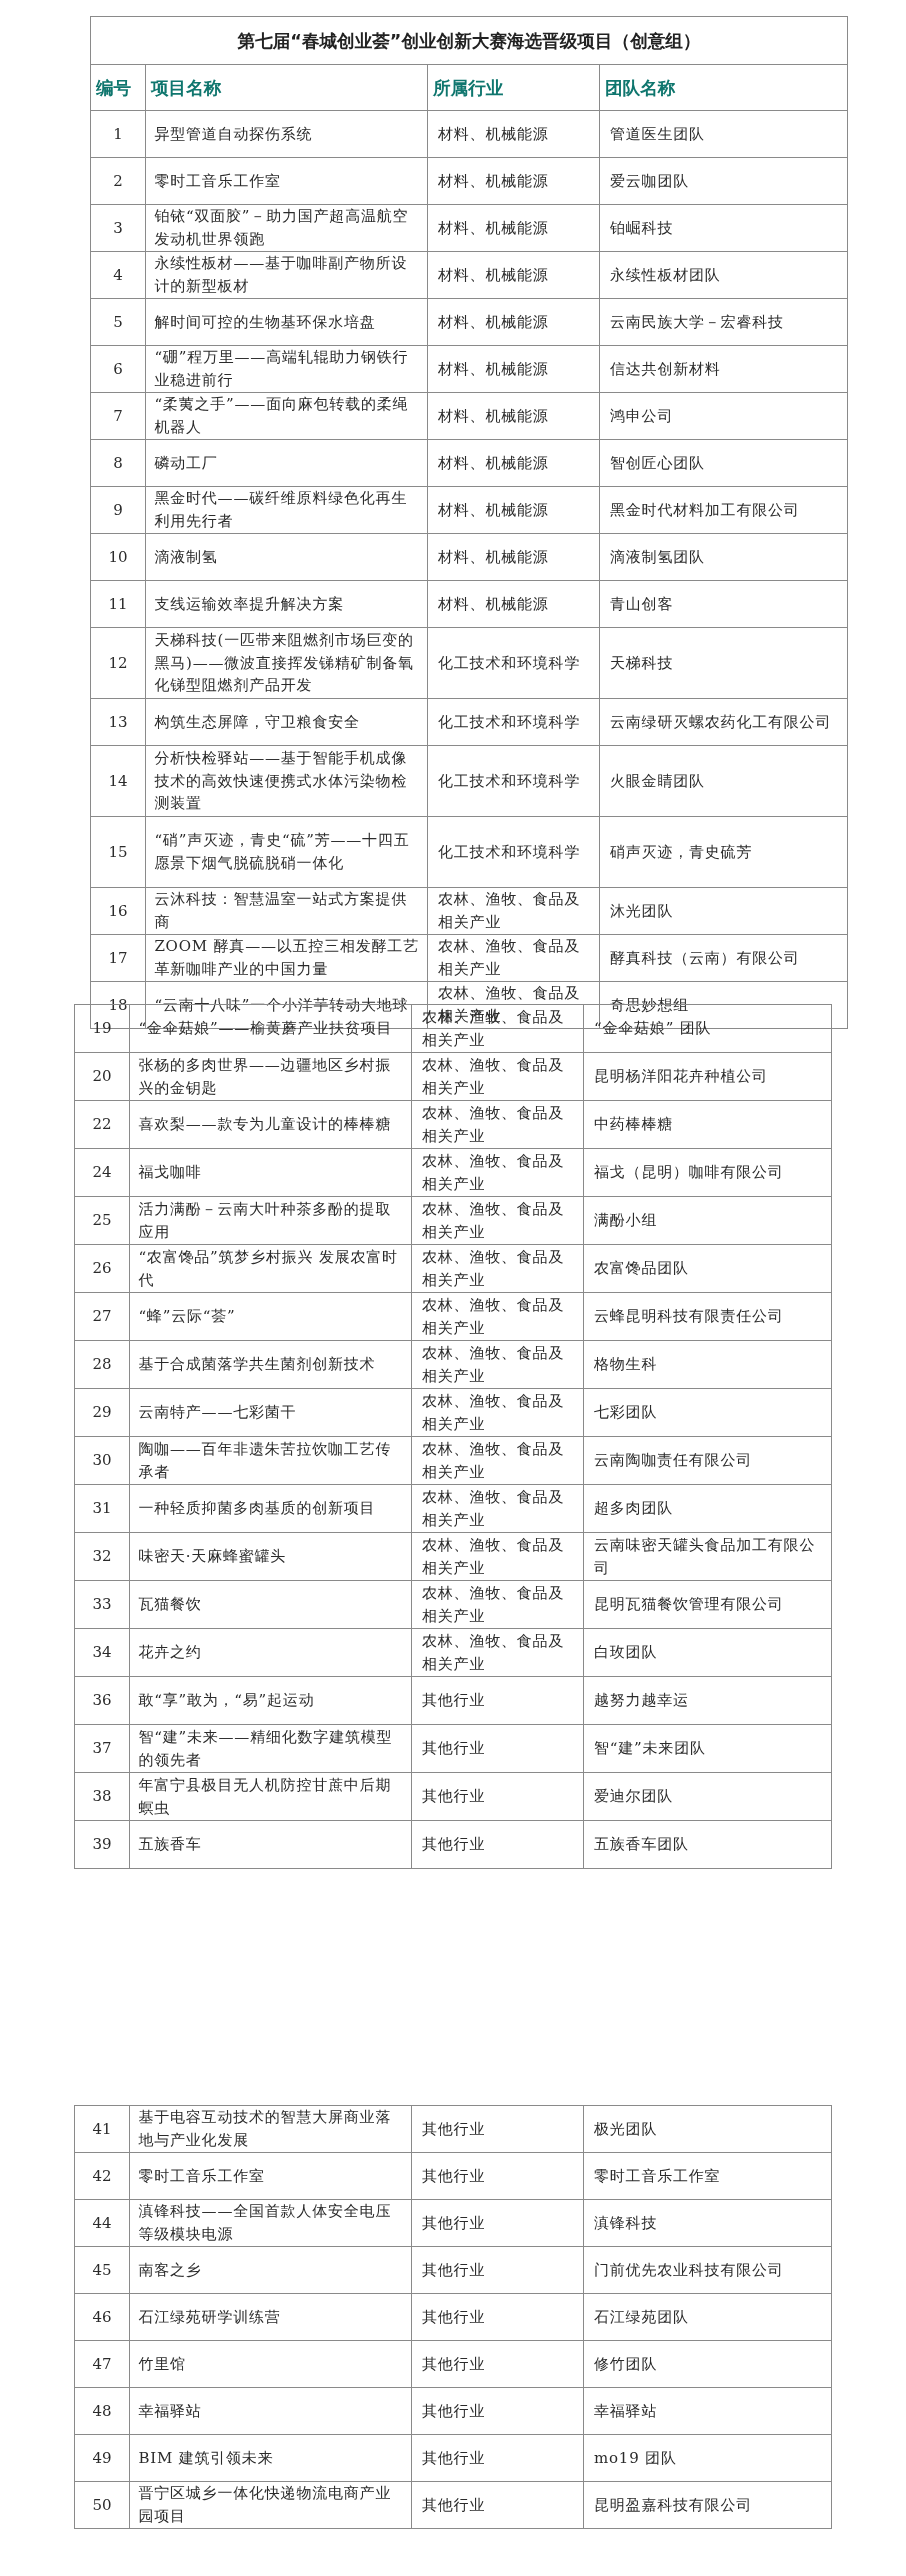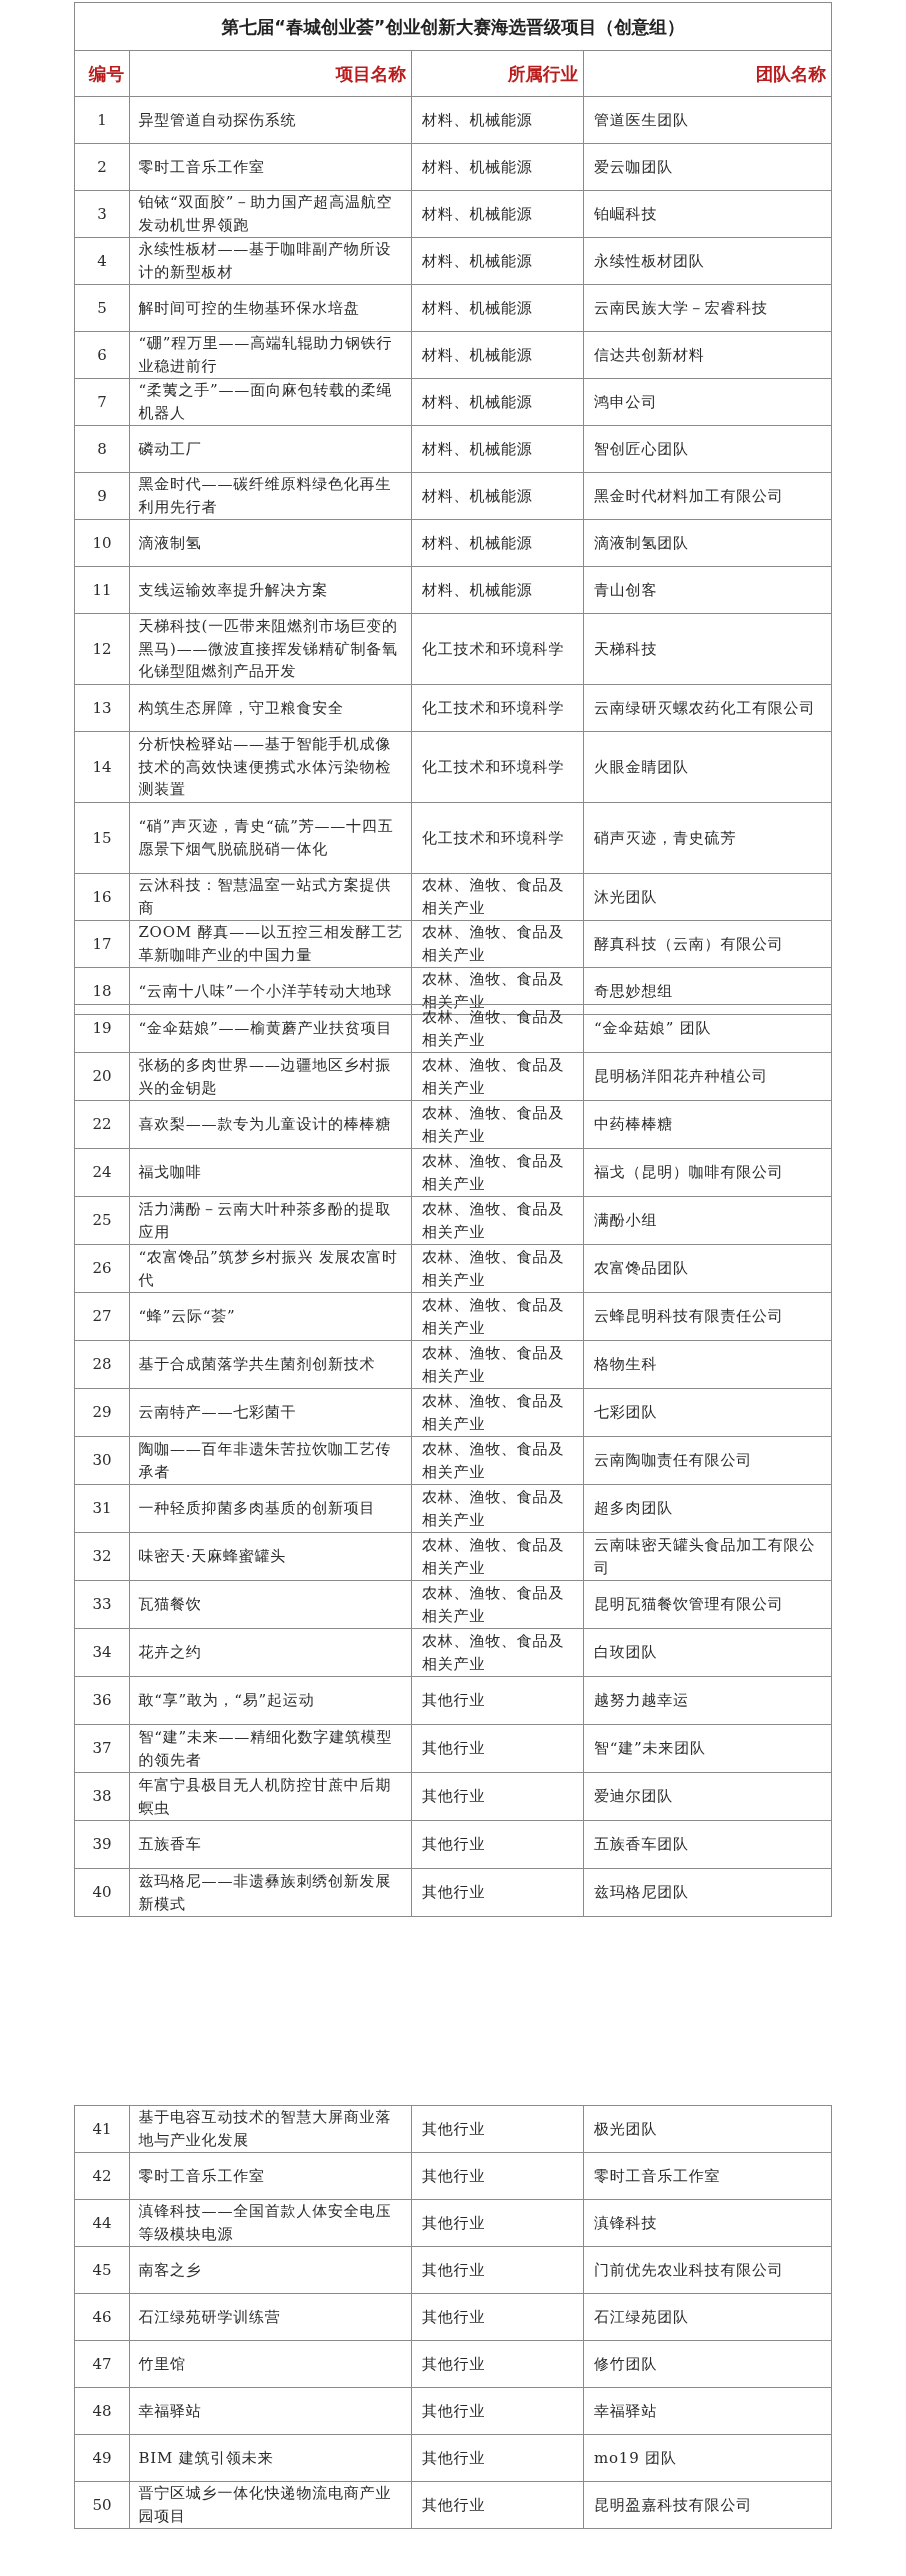--- a/index.html
+++ b/index.html
@@ -3,33 +3,33 @@
 <meta charset="utf-8">
 <style>
   html, body { margin: 0; padding: 0; background: #ffffff; }
   body { width: 906px; height: 2576px; position: relative; overflow: hidden;
          font-family: "DejaVu Serif", "Liberation Serif", serif; color: #2b2b2b; }
   .seg { position: absolute; left: 74px; width: 757px; border-collapse: collapse; table-layout: fixed; }
   .seg td, .seg th { border: 1.3px solid #8a8a8a; padding: 0 5px; vertical-align: middle; font-weight: normal; }
   .seg col.c1 { width: 55px; } .seg col.c2 { width: 282px; } .seg col.c3 { width: 172px; } .seg col.c4 { width: 248px; }
   .title-cell { height: 47px; text-align: center; font-family: "DejaVu Sans", "Liberation Sans", sans-serif;
                 font-size: 17.6px; font-weight: bold !important; color: #222; }
-  .hdr th { height: 45px; text-align: right; font-family: Liberation Serif, serif;
-            font-size: 17.6px; font-weight: bold; color: #b91c1c; }
+  .hdr th { height: 45px; text-align: left; font-family: Liberation Serif, serif;
+            font-size: 17.6px; font-weight: bold; color: #0f766e; }
   .row td { font-size: 15px; line-height: 22.7px; letter-spacing: 0.8px; }
   .row td.num { text-align: center; letter-spacing: 0; }
   .row td.name { padding-left: 8.4px; }
   .row td.ind, .row td.team { padding-left: 10px; }
   .r1 td { height: 46px; } .r3 td { height: 70px; }
   .seg2 .row td { height: 47px; } .seg3 .row td { height: 46px; }
 </style>
 </head>
 <body>
 
-<table class="seg seg1" style="top:2px;">
+<table class="seg seg1" style="top:16px;margin-left:16px;">
   <colgroup>
       <col class="c1">
       <col class="c2">
       <col class="c3">
       <col class="c4">
     </colgroup>
   <tbody>
       <tr>
         <td colspan="4" class="title-cell">第七届“春城创业荟”创业创新大赛海选晋级项目（创意组）</td>
       </tr>
@@ -261,26 +261,20 @@
         <td class="name">年富宁县极目无人机防控甘蔗中后期螟虫</td>
         <td class="ind">其他行业</td>
         <td class="team">爱迪尔团队</td>
       </tr>
       <tr class="row ">
         <td class="num">39</td>
         <td class="name">五族香车</td>
         <td class="ind">其他行业</td>
         <td class="team">五族香车团队</td>
       </tr>
-      <tr class="row ">
-        <td class="num">40</td>
-        <td class="name">兹玛格尼——非遗彝族刺绣创新发展新模式</td>
-        <td class="ind">其他行业</td>
-        <td class="team">兹玛格尼团队</td>
-      </tr>
     </tbody>
 </table>
 
 <table class="seg seg3" style="top:2105px;">
   <colgroup>
       <col class="c1">
       <col class="c2">
       <col class="c3">
       <col class="c4">
     </colgroup>

